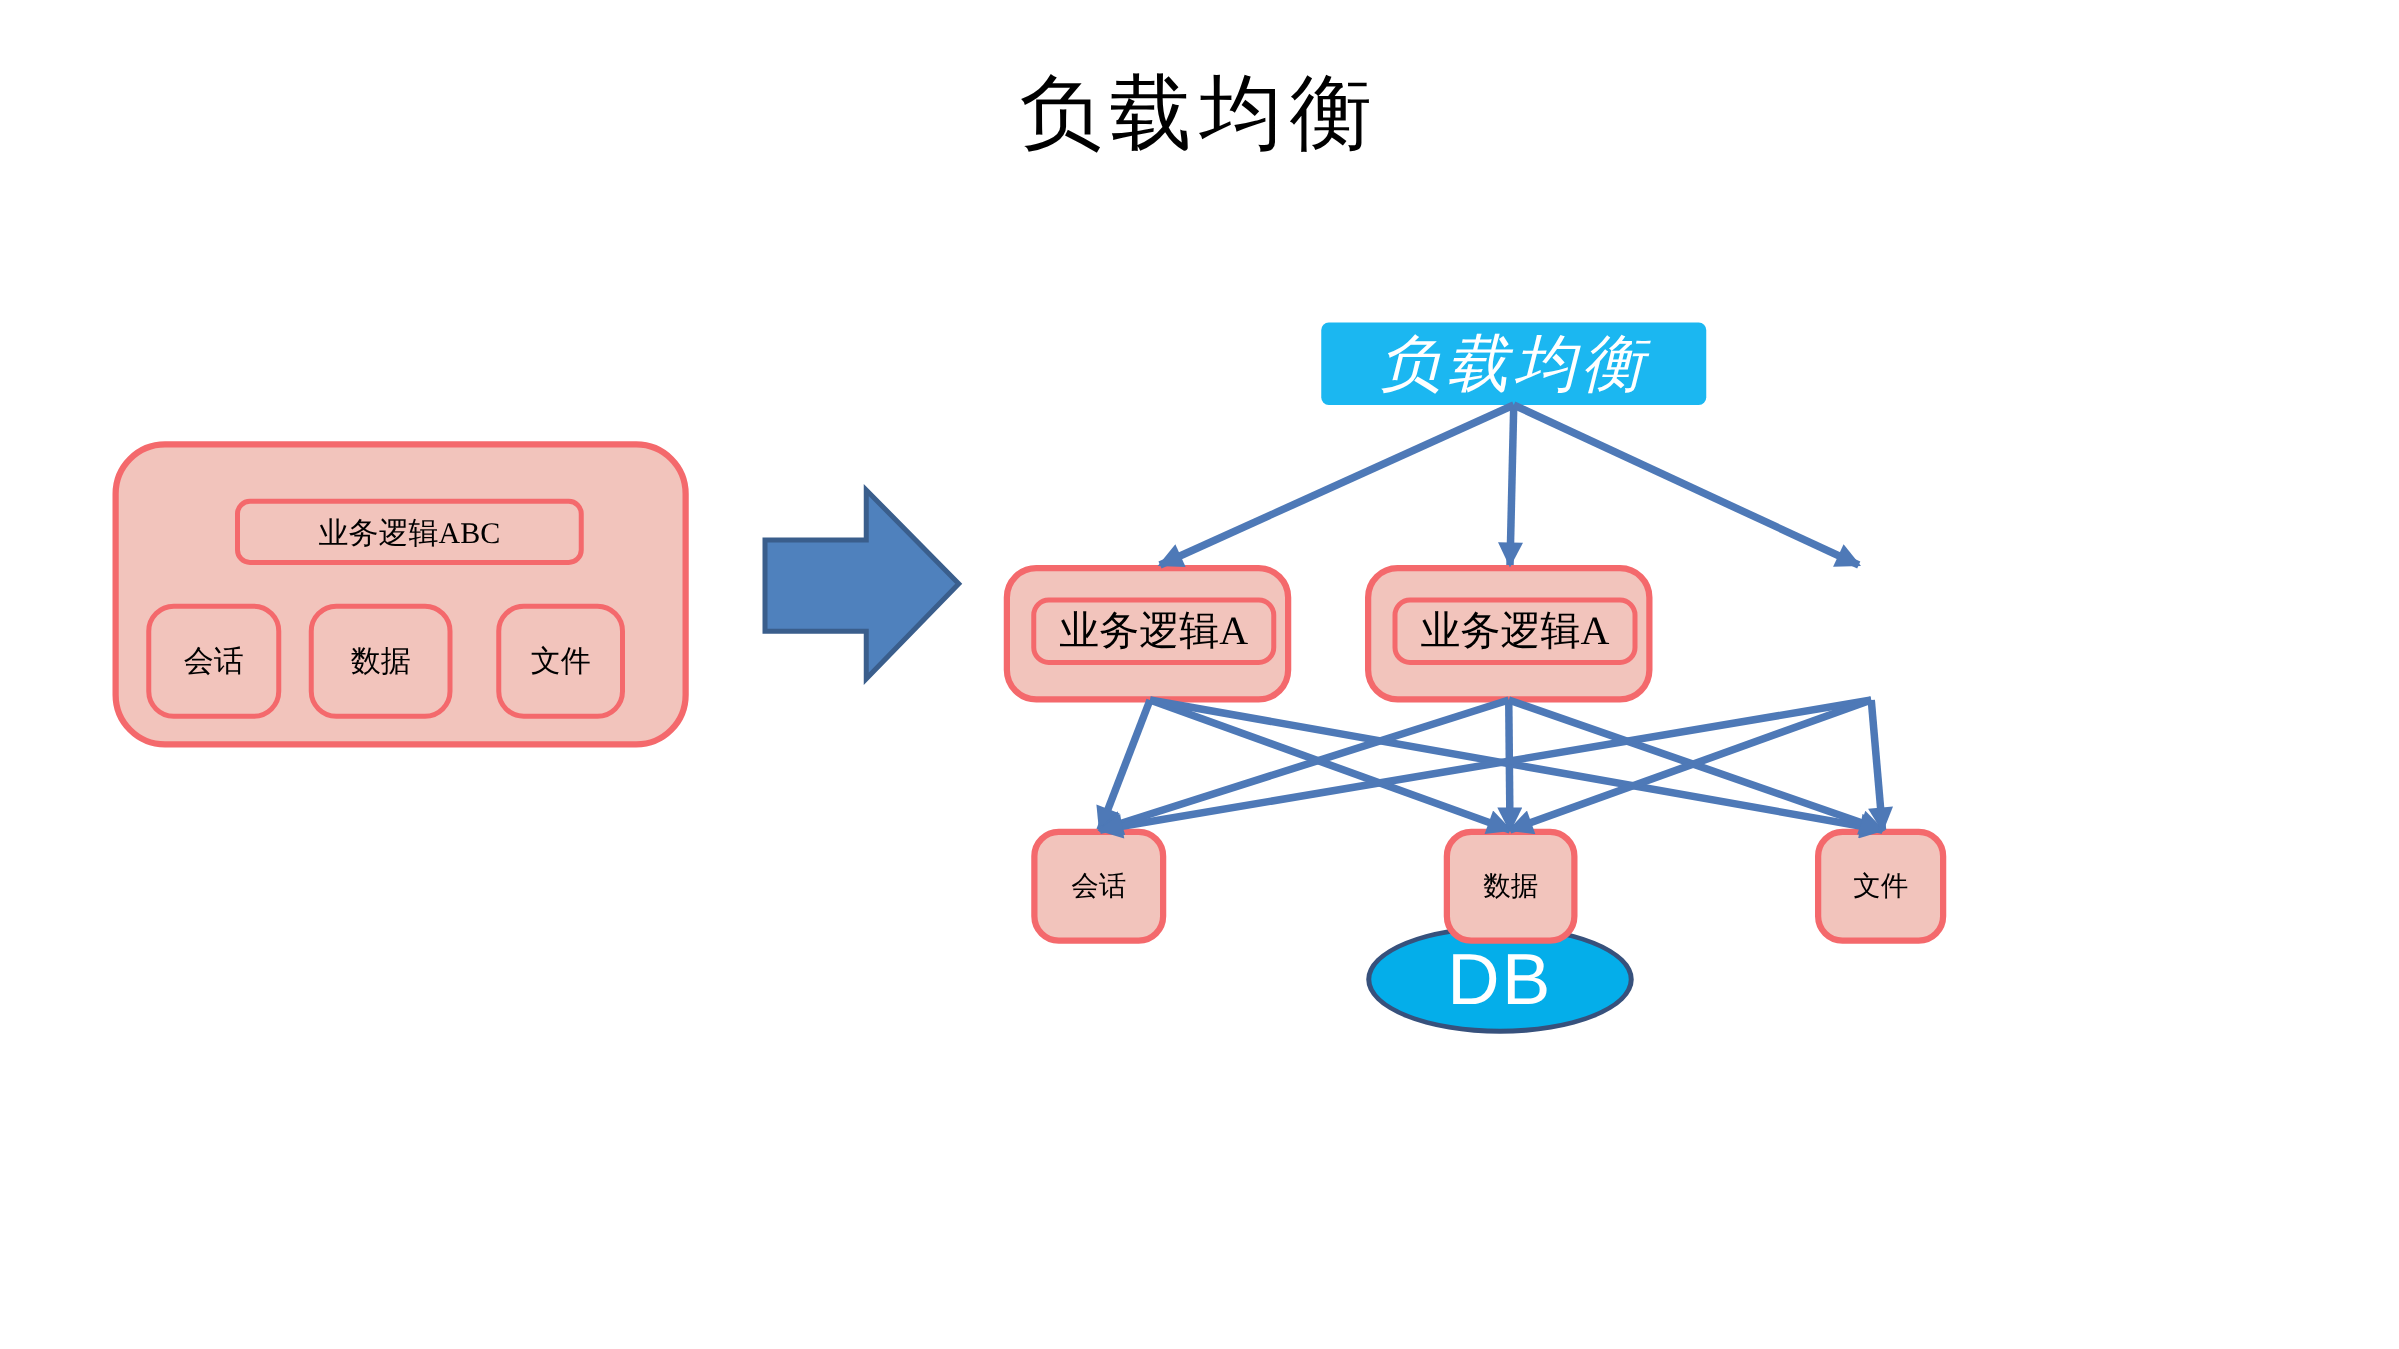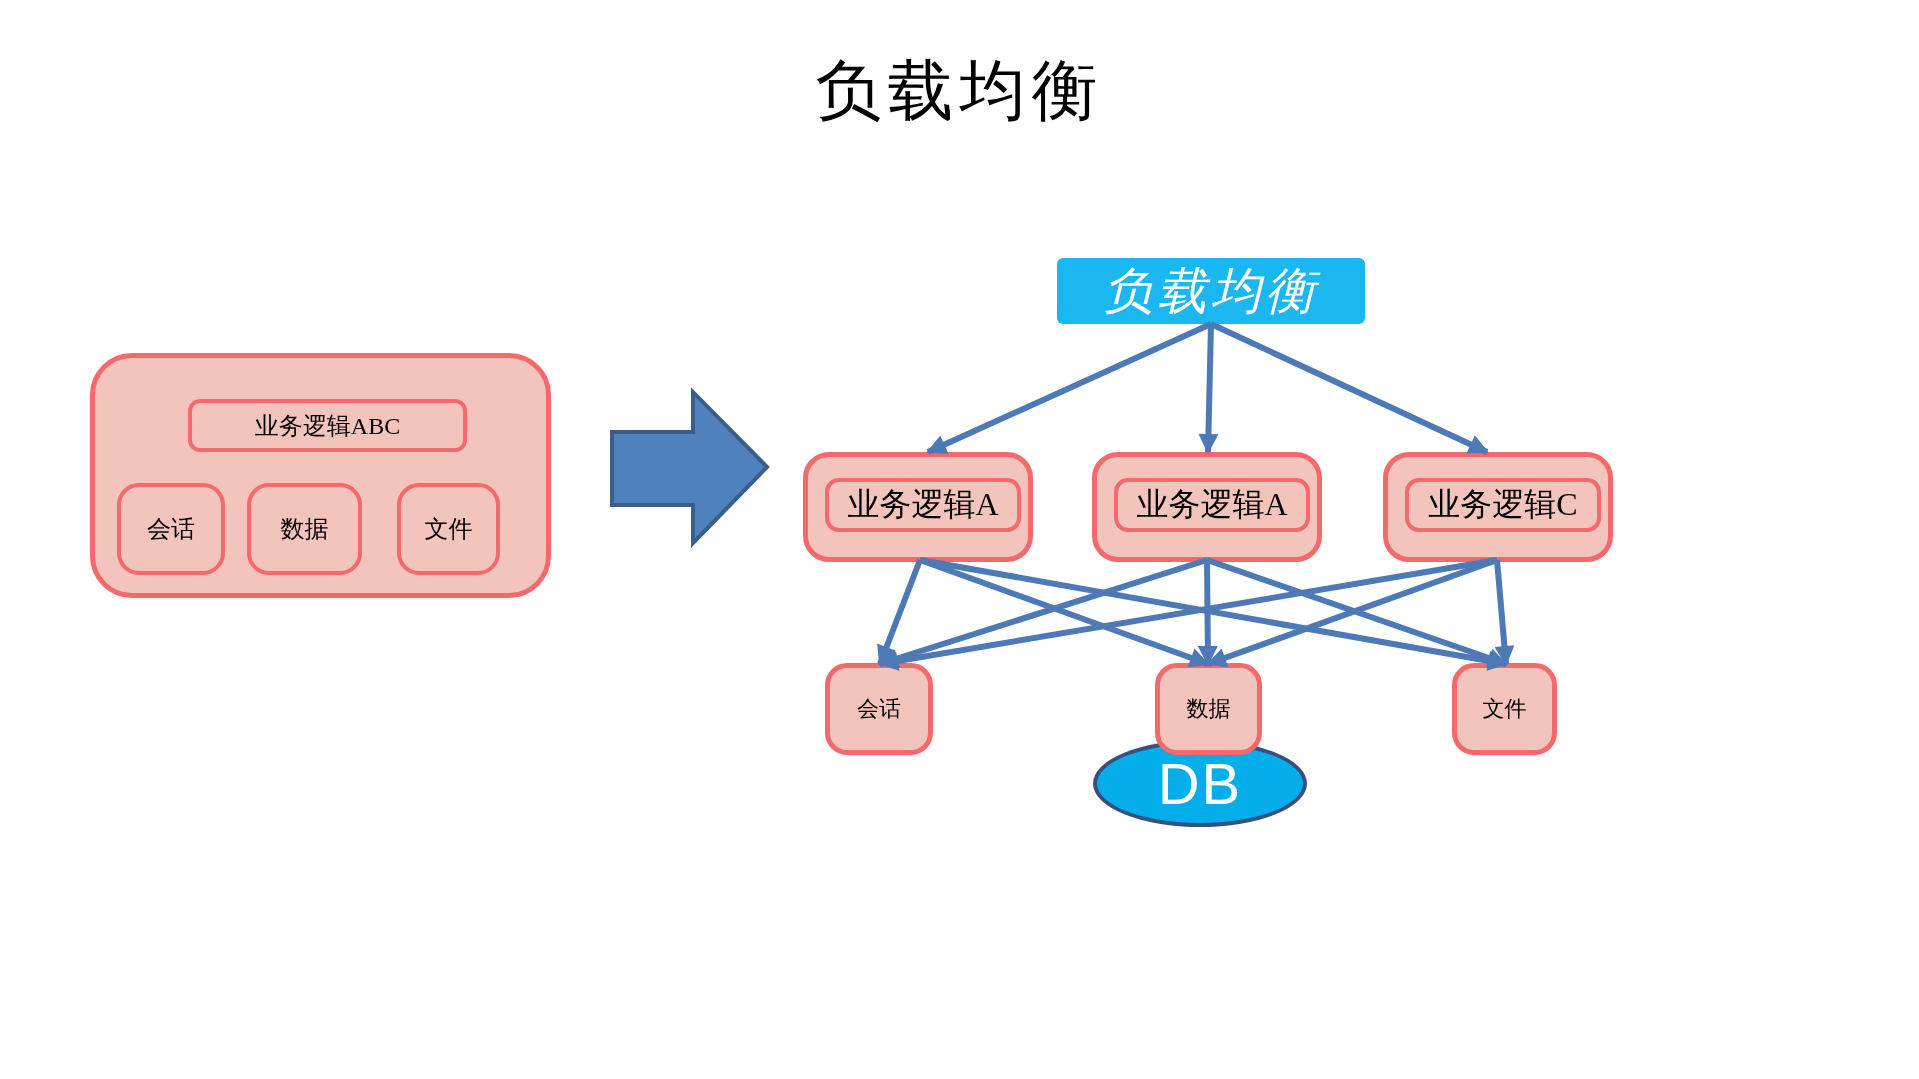--- a/index.html
+++ b/index.html
@@ -85,23 +85,20 @@
   </div>
 
   <div id="load-balancer" class="abs center">负载均衡</div>
 
   <div id="service-a" class="abs pink-box service-outer">
     <div class="abs pink-box thin center service-inner">业务逻辑A</div>
   </div>
   <div id="service-b" class="abs pink-box service-outer">
     <div class="abs pink-box thin center service-inner">业务逻辑A</div>
   </div>
-  <div id="service-c" class="abs pink-box service-outer">
-    <div class="abs pink-box thin center service-inner">业务逻辑C</div>
-  </div>
 
   <div id="backend-db" class="abs center backend-ellipse">DB</div>
 
   <div id="store-session" class="abs pink-box center store-box">会话</div>
   <div id="store-data" class="abs pink-box center store-box">数据</div>
   <div id="store-file" class="abs pink-box center store-box">文件</div>
 
   <svg id="connector-layer" viewBox="0 0 1919 1079" xmlns="http://www.w3.org/2000/svg">
     <defs>
       <marker id="arrowhead" viewBox="0 0 10 10" refX="9" refY="5" markerWidth="24" markerHeight="20" markerUnits="userSpaceOnUse" orient="auto">

